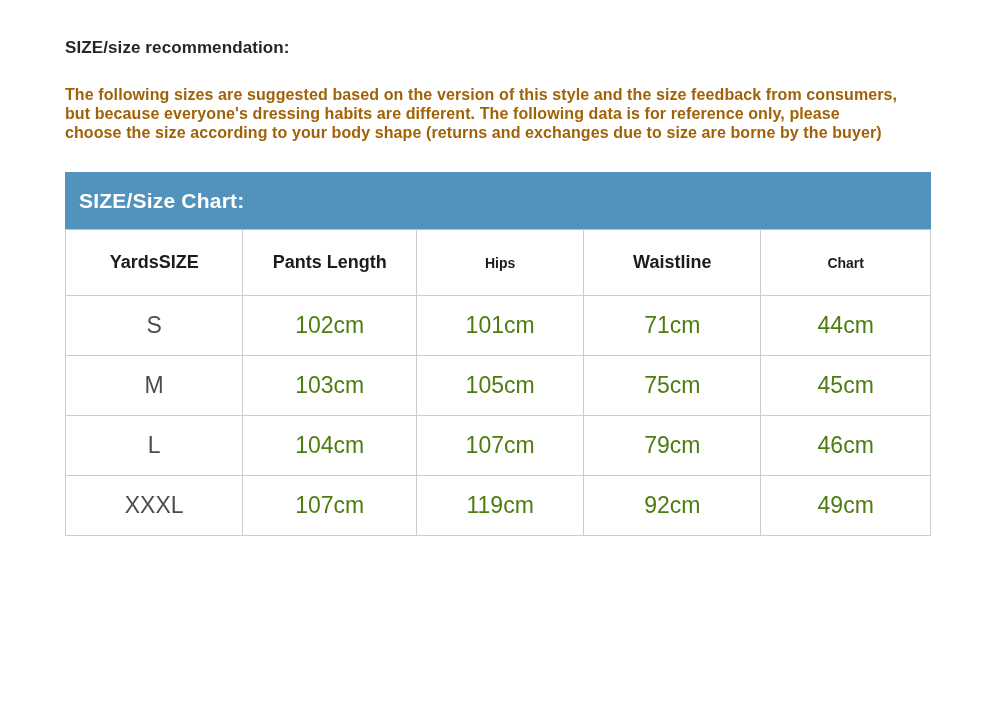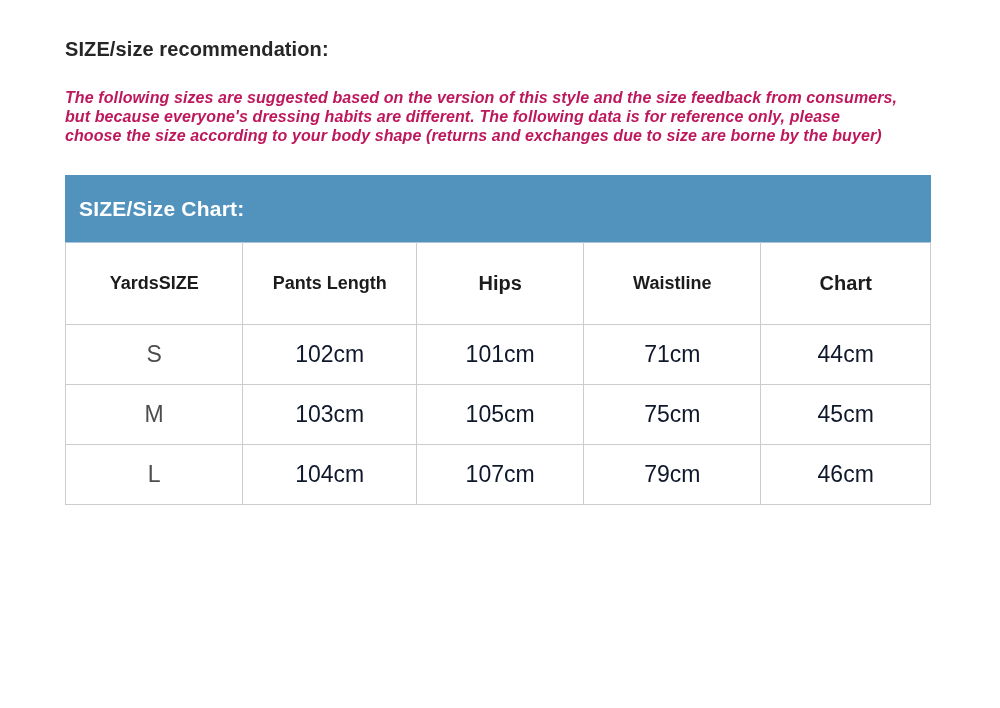--- a/index.html
+++ b/index.html
@@ -6,42 +6,41 @@
   html, body {
     width: 1000px; height: 708px;
     background: #ffffff;
     font-family: "Liberation Sans", "DejaVu Sans", sans-serif;
     overflow: hidden;
   }
   .page {
     padding: 38px 64px 0 65px;
   }
   .rec-title {
-    font-size: 20px;
+    font-size: 17px;
     font-weight: bold;
     color: #262626;
     letter-spacing: 0.1px;
   }
   .rec-text {
     margin-top: 27px;
     font-size: 16px;
     font-weight: bold;
-    color: #be185d;
+    color: #a16207;
     line-height: 19px;
     white-space: pre-line;
     letter-spacing: 0.1px;
     max-width: 880px;
-    font-style: italic;
   }
   .chart-wrap {
     margin-top: 30px;
     width: 866px;
   }
   .chart-title-bar {
-    height: 67px;
+    height: 57px;
     background: #5293BE;
     display: flex;
     align-items: center;
     padding-left: 14px;
   }
   .chart-title {
     color: #ffffff;
     font-size: 21px;
     font-weight: bold;
     letter-spacing: 0.2px;
@@ -50,34 +49,34 @@
     width: 100%;
     border-collapse: collapse;
     table-layout: fixed;
   }
   .size-table th, .size-table td {
     border: 1px solid #cccccc;
     text-align: center;
     vertical-align: middle;
   }
   .size-table th {
-    height: 82px;
+    height: 66px;
     font-size: 18px;
     font-weight: bold;
     color: #1c1c1c;
     border-top: 1px solid #a9c4d8;
   }
   .size-table th.lg {
-    font-size: 20px;
+    font-size: 14px;
   }
   .size-table td {
     height: 60px;
     font-size: 23px;
     font-weight: normal;
-    color: #0f172a;
+    color: #4d7c0f;
   }
   .size-table td.size-cell {
     color: #4d4d4d;
   }
 </style>
 </head>
 <body>
 
 <div class="page">
   <div class="rec-title">SIZE/size recommendation:</div>
@@ -123,16 +122,23 @@
             <td class="value-cell">75cm</td>
             <td class="value-cell">45cm</td>
           </tr>
           <tr>
             <td class="size-cell">L</td>
             <td class="value-cell">104cm</td>
             <td class="value-cell">107cm</td>
             <td class="value-cell">79cm</td>
             <td class="value-cell">46cm</td>
           </tr>
+          <tr>
+            <td class="size-cell">XXXL</td>
+            <td class="value-cell">107cm</td>
+            <td class="value-cell">119cm</td>
+            <td class="value-cell">92cm</td>
+            <td class="value-cell">49cm</td>
+          </tr>
         </tbody>
     </table>
   </div>
 </div>
 
 </body></html>

